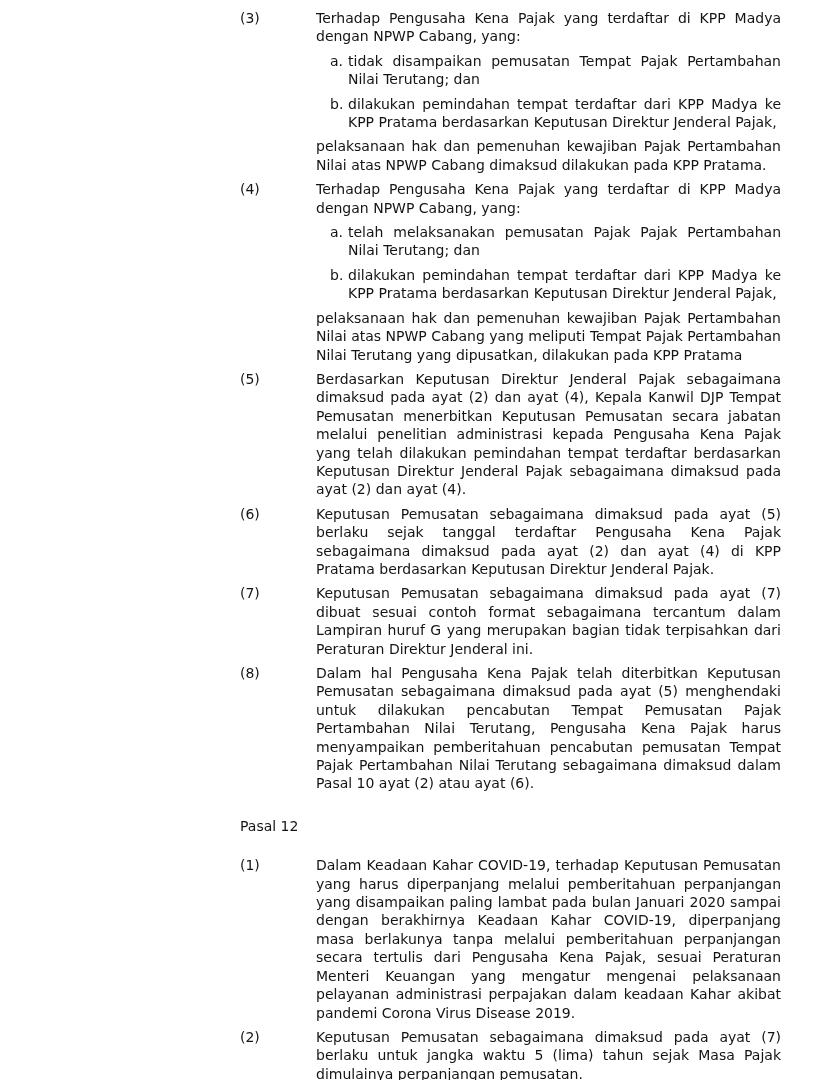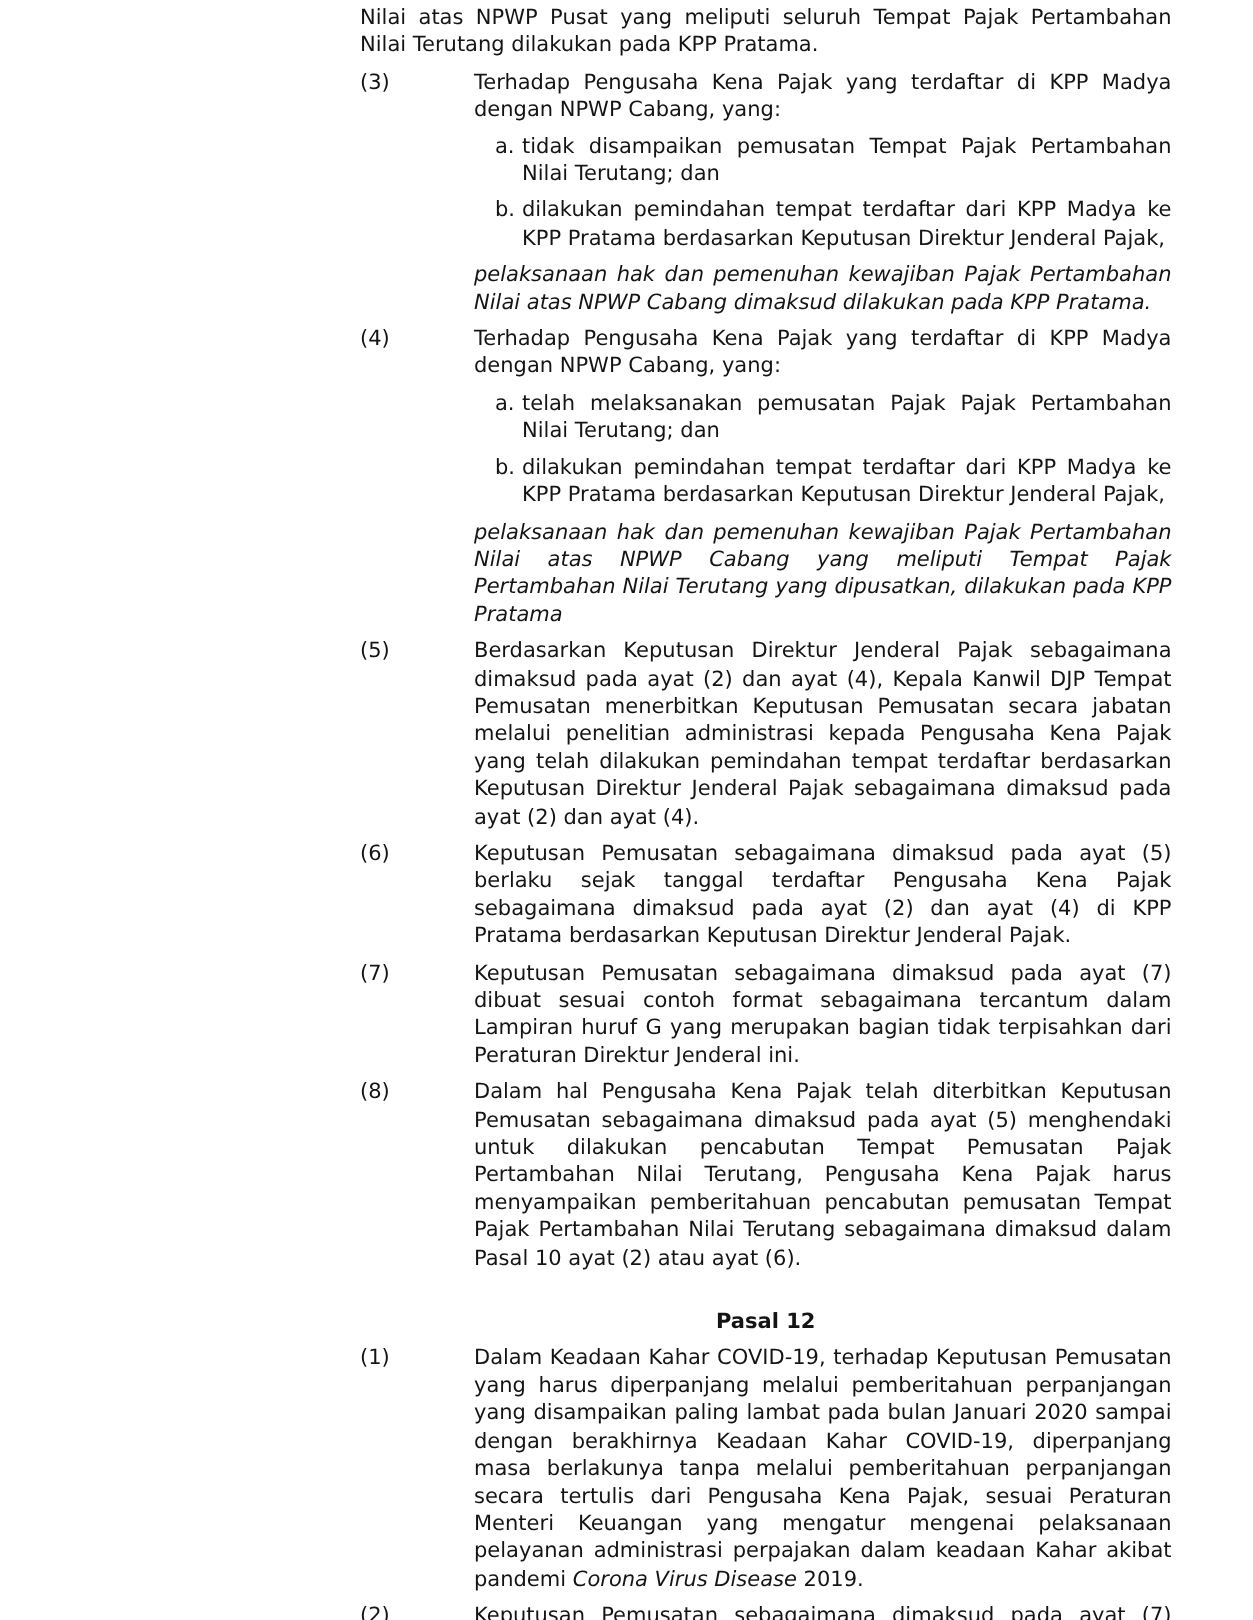--- a/index.html
+++ b/index.html
@@ -15,36 +15,35 @@
   }
   .page { position: absolute; inset: 0; background: #ffffff; }
   .textcol { position: absolute; left: 240px; top: 3px; width: 541px; }
   .just { text-align: justify; }
   .cont { margin-bottom: 6px; }
   .item { display: flex; margin-top: 6px; }
   .num { width: 38px; flex: 0 0 38px; }
   .body { flex: 1 1 auto; min-width: 0; margin-left: 38px; }
   .sub { display: flex; margin-left: 14px; margin-top: 6px; }
   .sublabel { width: 18px; flex: 0 0 18px; }
-  .closing { margin-top: 6px; font-style: italic; }
+  .closing { margin-top: 6px; }
   .heading {
-    text-align: center;
-    font-weight: bold;
+    text-align: left;
+    font-weight: normal;
     margin-top: 24px;
-    margin-bottom: 6px;
+    margin-bottom: 21px;
   }
-  .it { font-style: italic; }
+  .it { }
 </style>
 </head>
 <body>
 
 <div class="page">
   <div class="textcol">
 
-    <p class="just cont">Nilai atas NPWP Pusat yang meliputi seluruh Tempat Pajak Pertambahan Nilai Terutang dilakukan pada KPP Pratama.</p>
 
     <div class="item">
       <div class="num">(3)</div>
       <div class="body">
         <p class="just">Terhadap Pengusaha Kena Pajak yang terdaftar di KPP Madya dengan NPWP Cabang, yang:</p>
         <div class="sub">
           <div class="sublabel">a.</div>
           <p class="just">tidak disampaikan pemusatan Tempat Pajak Pertambahan Nilai Terutang; dan</p>
         </div>
         <div class="sub">

